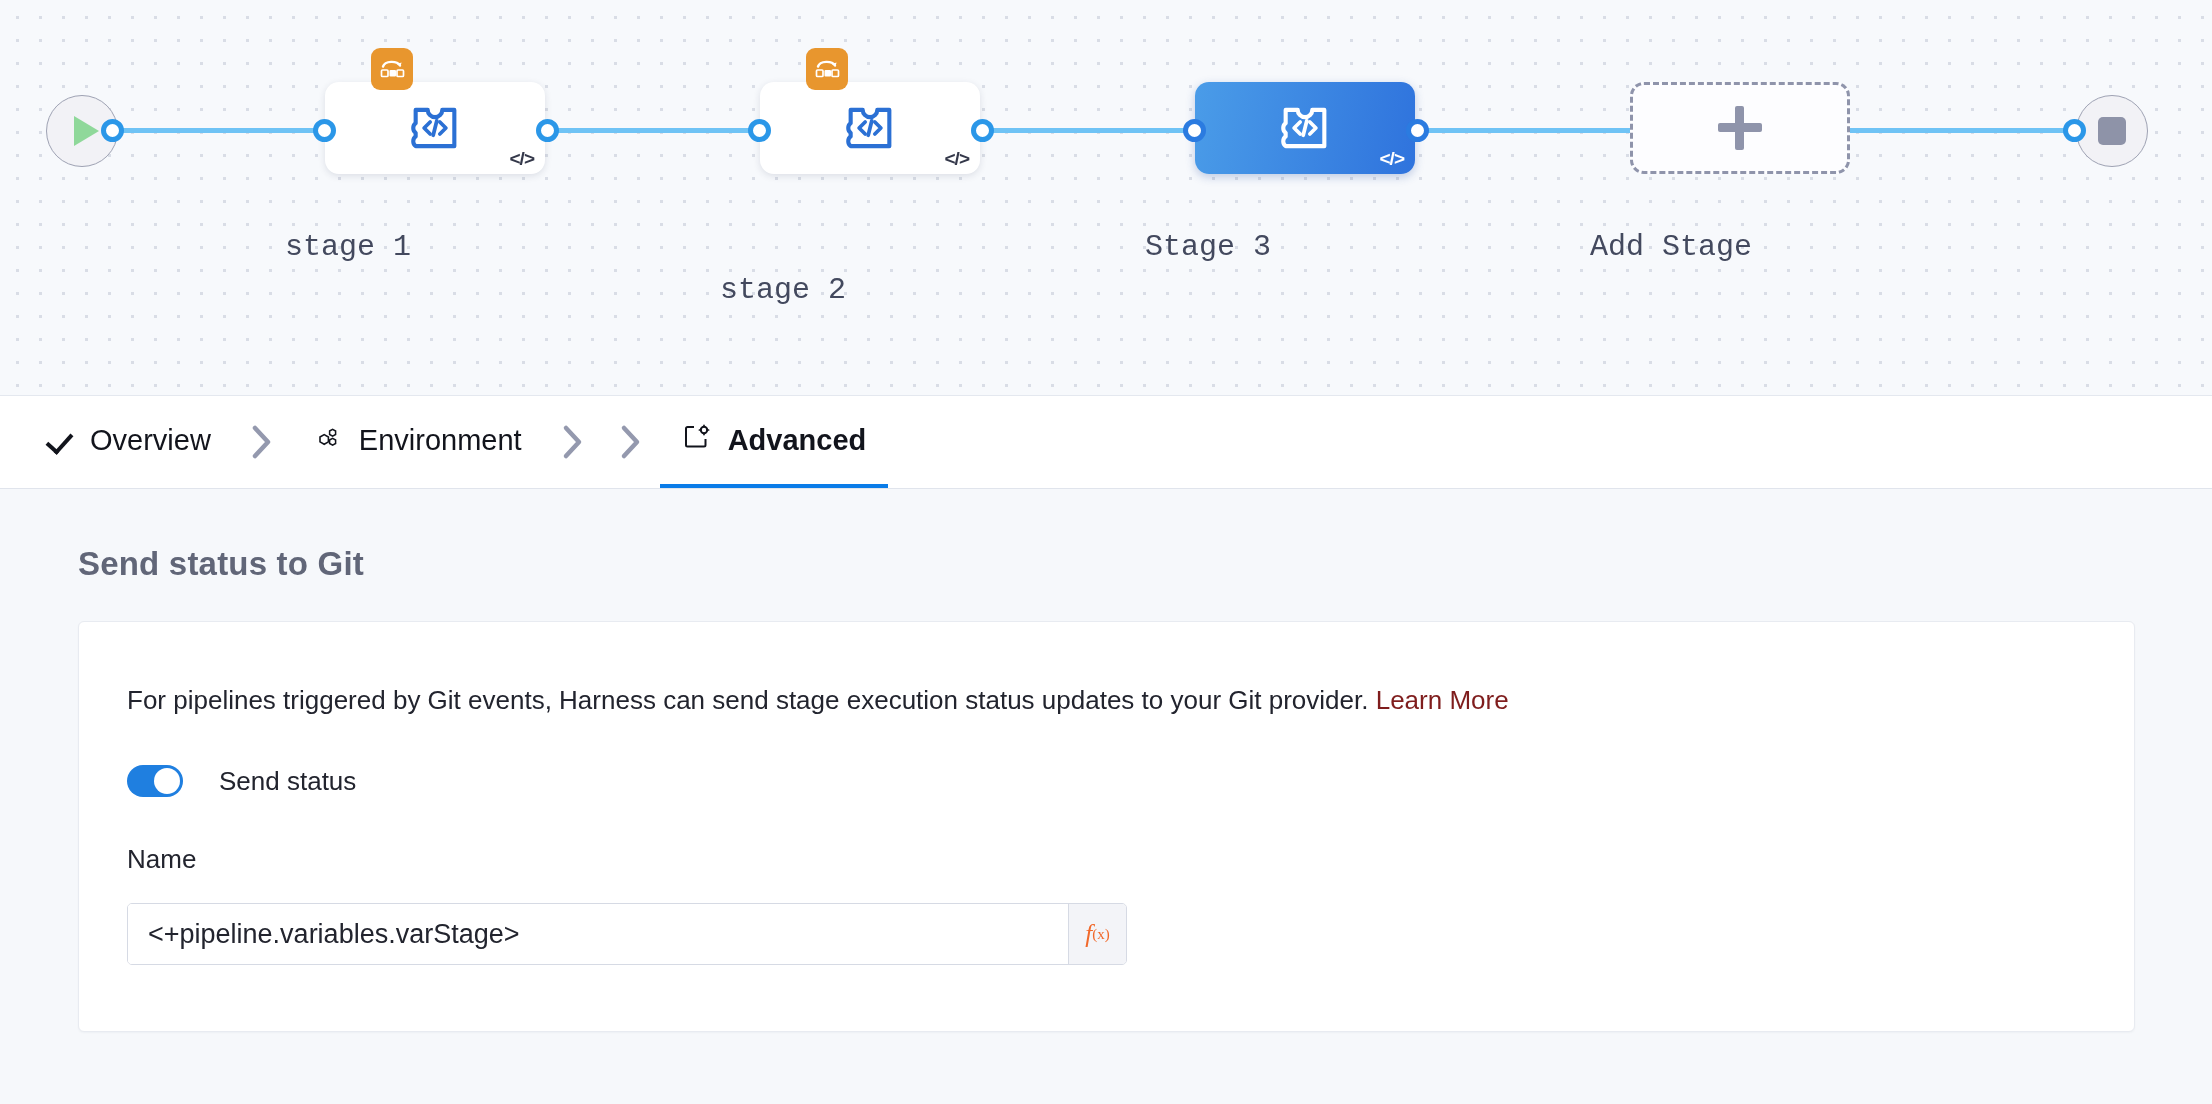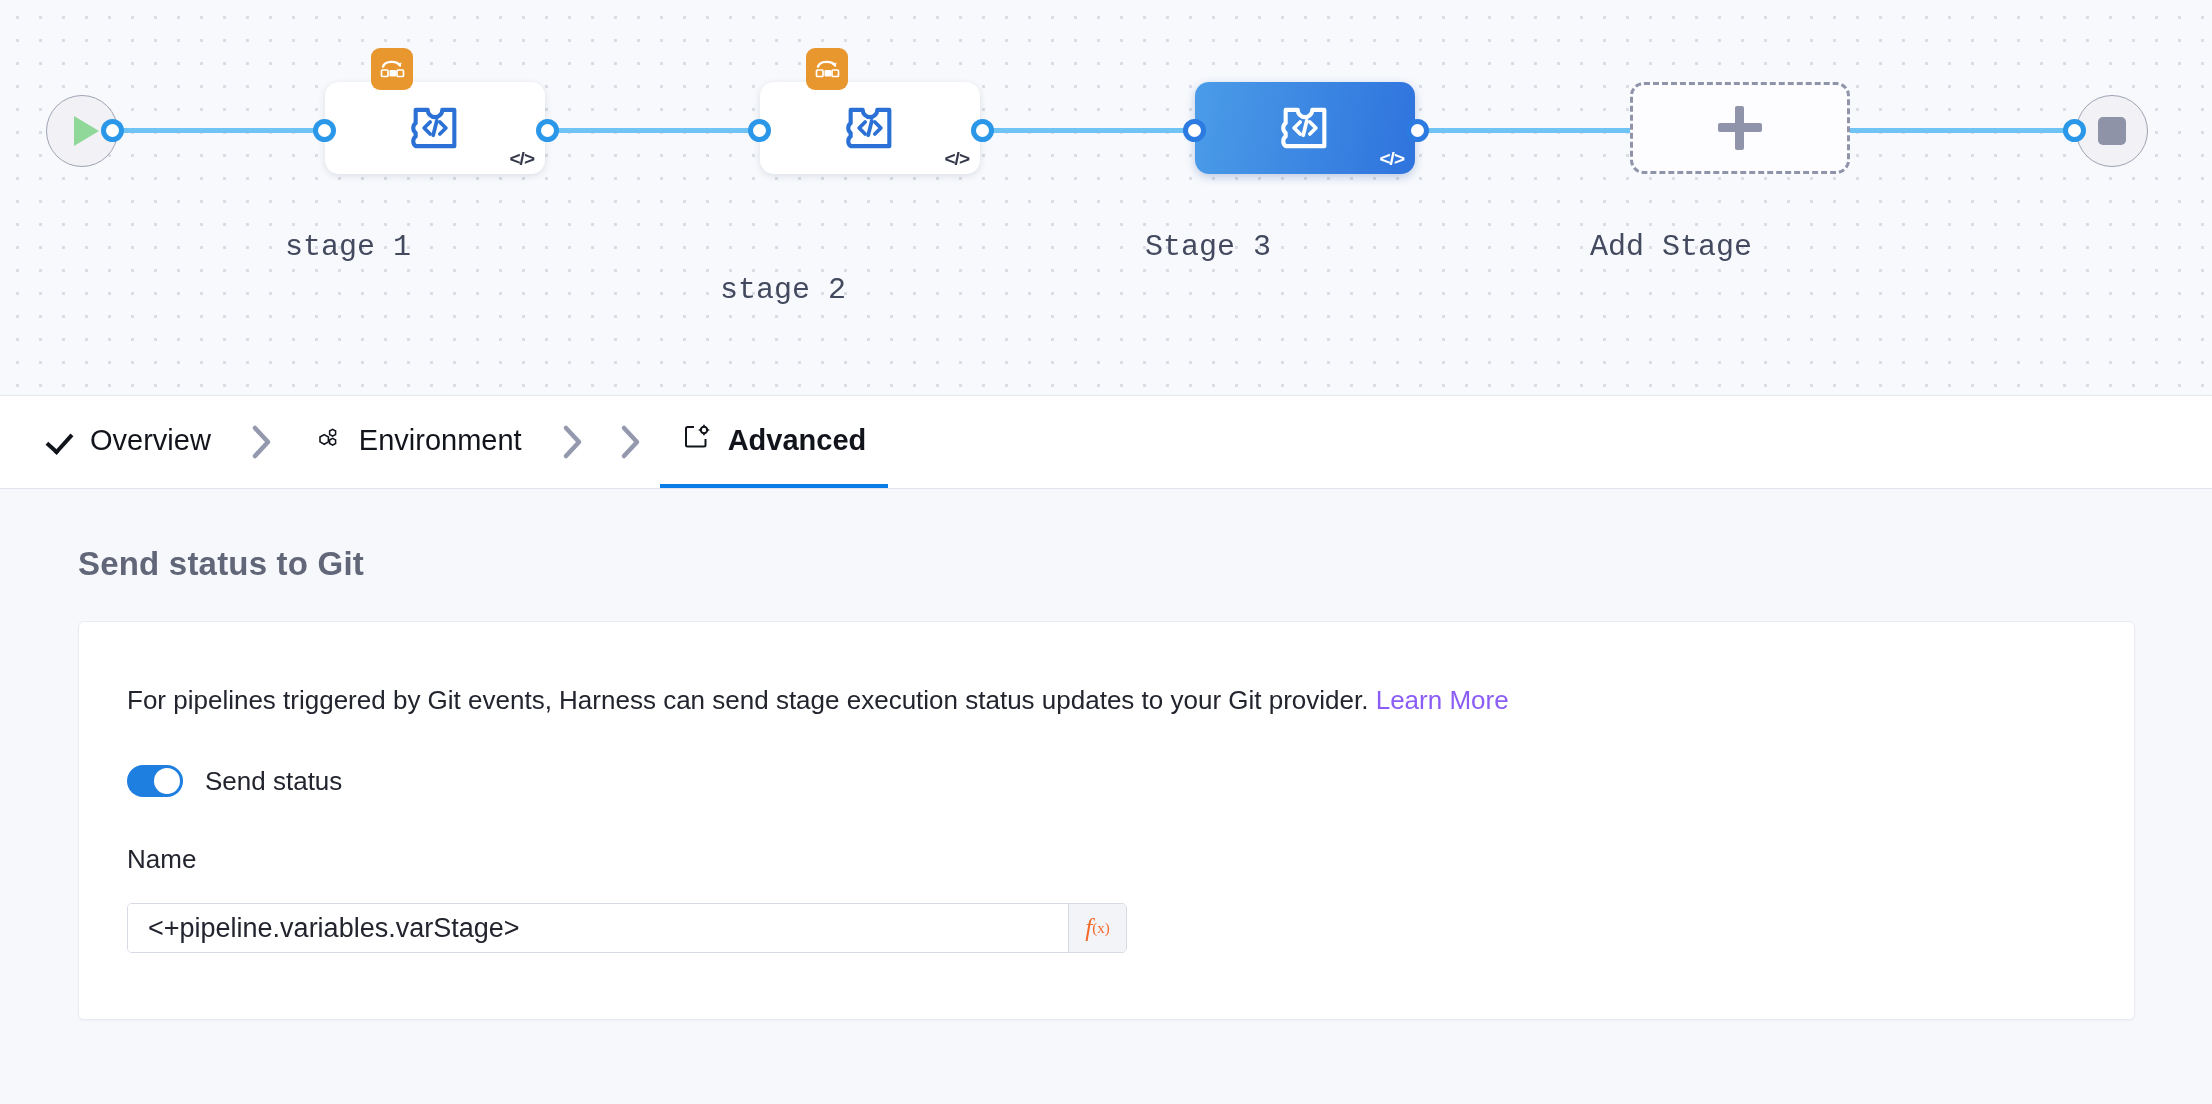--- a/index.html
+++ b/index.html
@@ -227,28 +227,28 @@
     width: 2057px;
     box-shadow: 0 1px 2px rgba(30,40,70,.04);
   }
   .desc {
     font-size: 26px;
     color: #22242e;
     line-height: 1.4;
     margin-bottom: 47px;
   }
   .desc a {
-    color: #8b5cf6;
+    color: #7f1d1d;
     text-decoration: none;
     cursor: pointer;
   }
   .toggle-row {
     display: flex;
     align-items: center;
-    gap: 22px;
+    gap: 36px;
     margin-bottom: 47px;
   }
   .toggle {
     width: 56px;
     height: 32px;
     border-radius: 16px;
     background: #1f7fe0;
     position: relative;
     cursor: pointer;
     flex: 0 0 auto;
@@ -262,21 +262,21 @@
   }
   .toggle-label { font-size: 26px; color: #22242e; }
   .field-label {
     font-size: 26px;
     color: #22242e;
     margin-bottom: 28px;
   }
   .input-wrap {
     display: flex;
     width: 1000px;
-    height: 50px;
+    height: 62px;
     border: 1px solid #d6dae4;
     border-radius: 5px;
     overflow: hidden;
     background: #ffffff;
   }
   .text-input {
     flex: 1 1 auto;
     border: none;
     outline: none;
     font-size: 27px;

